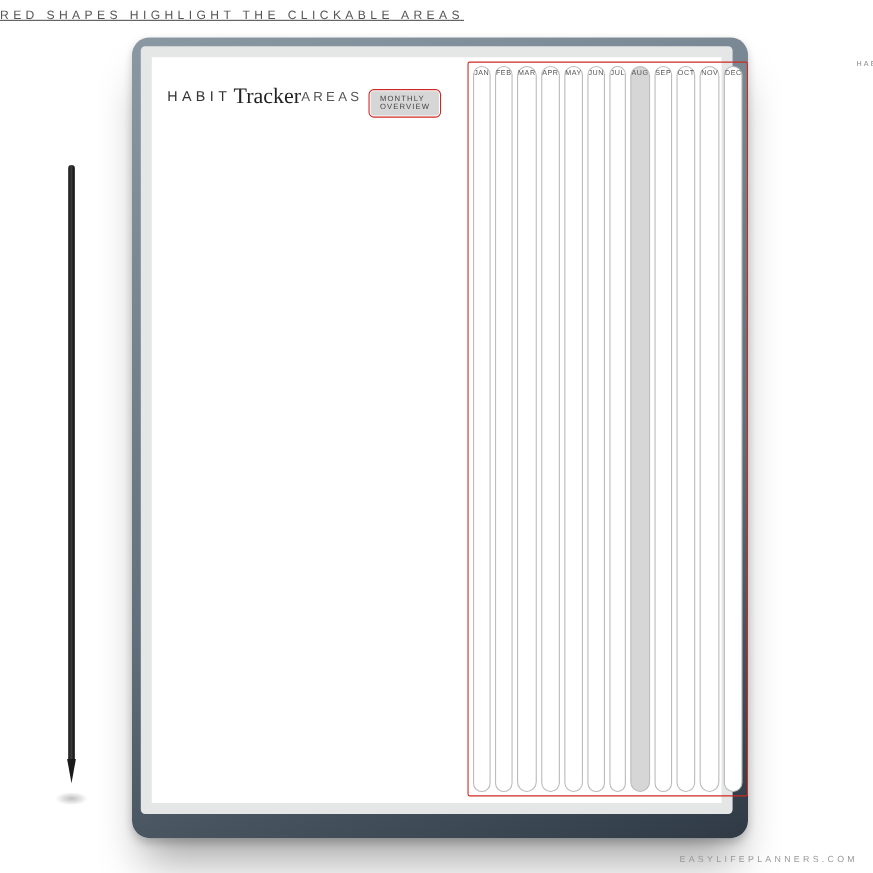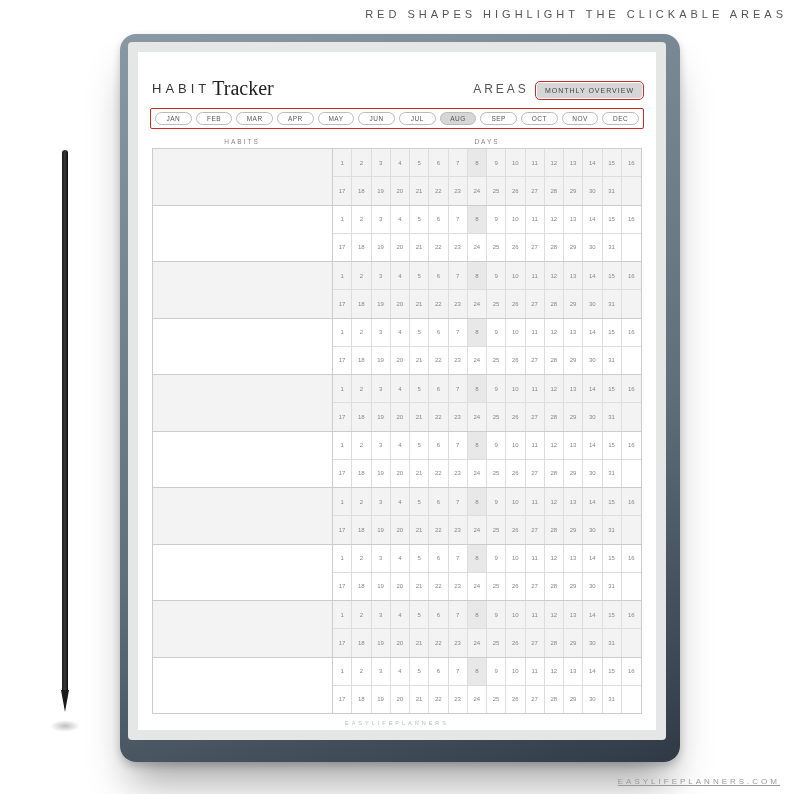--- a/index.html
+++ b/index.html
@@ -1,20 +1,20 @@
 <!DOCTYPE html>
 <html><head>
 <meta charset="utf-8">
 <style>
   * { box-sizing: border-box; margin: 0; padding: 0; }
   html, body { width: 794px; height: 794px; background: #ffffff; font-family: "Helvetica Neue", Arial, sans-serif; overflow: hidden; }
 
   .caption {
-    position: absolute; top: 8px; left: 0; width: 787px; text-align: right;
-    font-size: 11px; letter-spacing: 4px; color: #555;
+    position: absolute; top: 8px; left: 0; width: 787px; text-align: left;
+    font-size: 11px; letter-spacing: 4px; color: #555; text-decoration: underline;
   }
 
   .stylus {
     position: absolute; left: 60px; top: 150px; width: 10px; height: 580px;
   }
   .stylus .shaft {
     position: absolute; top: 0; left: 2px; width: 6px; height: 540px;
     background: linear-gradient(90deg,#1a1a1a 0%,#3a3a3a 50%,#0a0a0a 100%);
     border-radius: 3px 3px 0 0;
   }
@@ -35,21 +35,21 @@
     border-radius: 16px;
     box-shadow: 0 30px 40px -10px rgba(0,0,0,.35), 0 4px 8px rgba(0,0,0,.2);
   }
   .bezel {
     position: absolute; inset: 8px 14px 22px 8px;
     background: #e5e6e6; border-radius: 4px;
   }
   .screen {
     position: absolute; inset: 10px 10px 10px 10px;
     background: #ffffff;
-    display: flex; flex-direction: column;
+    display: flex; 
     font-size: 7px; color: #666;
   }
 
   .hdr { display: flex; align-items: baseline; padding: 10px 14px 6px 14px; }
   .hdr .t1 { font-size: 13px; letter-spacing: 4px; color: #333; font-weight: 400; }
   .hdr .t2 { font-family: "Brush Script MT","Segoe Script",cursive; font-size: 20px; color: #222; margin-left: 2px; transform: translateY(2px); margin-top: 13px; }
   .hdr .spacer { flex: 1; }
   .hdr .month { font-size: 12px; letter-spacing: 3px; color: #555; margin-right: 8px; }
   .hdr .ov-btn {
     font-size: 7px; letter-spacing: 1px; color: #444;
@@ -85,21 +85,21 @@
   .dcell:last-child { border-right: none; }
   .dcell.blank { background: transparent; }
   .dcell.hl { background: #e8e8e8; }
 
   .footer-brand {
     text-align: center; font-size: 5.5px; letter-spacing: 3px; color: #bbb; padding-bottom: 4px;
   }
 
   .corner-brand {
     position: absolute; right: 14px; bottom: 8px;
-    font-size: 8px; letter-spacing: 3px; color: #999; text-decoration: underline;
+    font-size: 8px; letter-spacing: 3px; color: #999;
   }
 </style>
 </head>
 <body>
 
 <div class="caption">RED SHAPES HIGHLIGHT THE CLICKABLE AREAS</div>
 
 <div class="stylus">
   <div class="shaft"></div>
   <div class="tip"></div>

